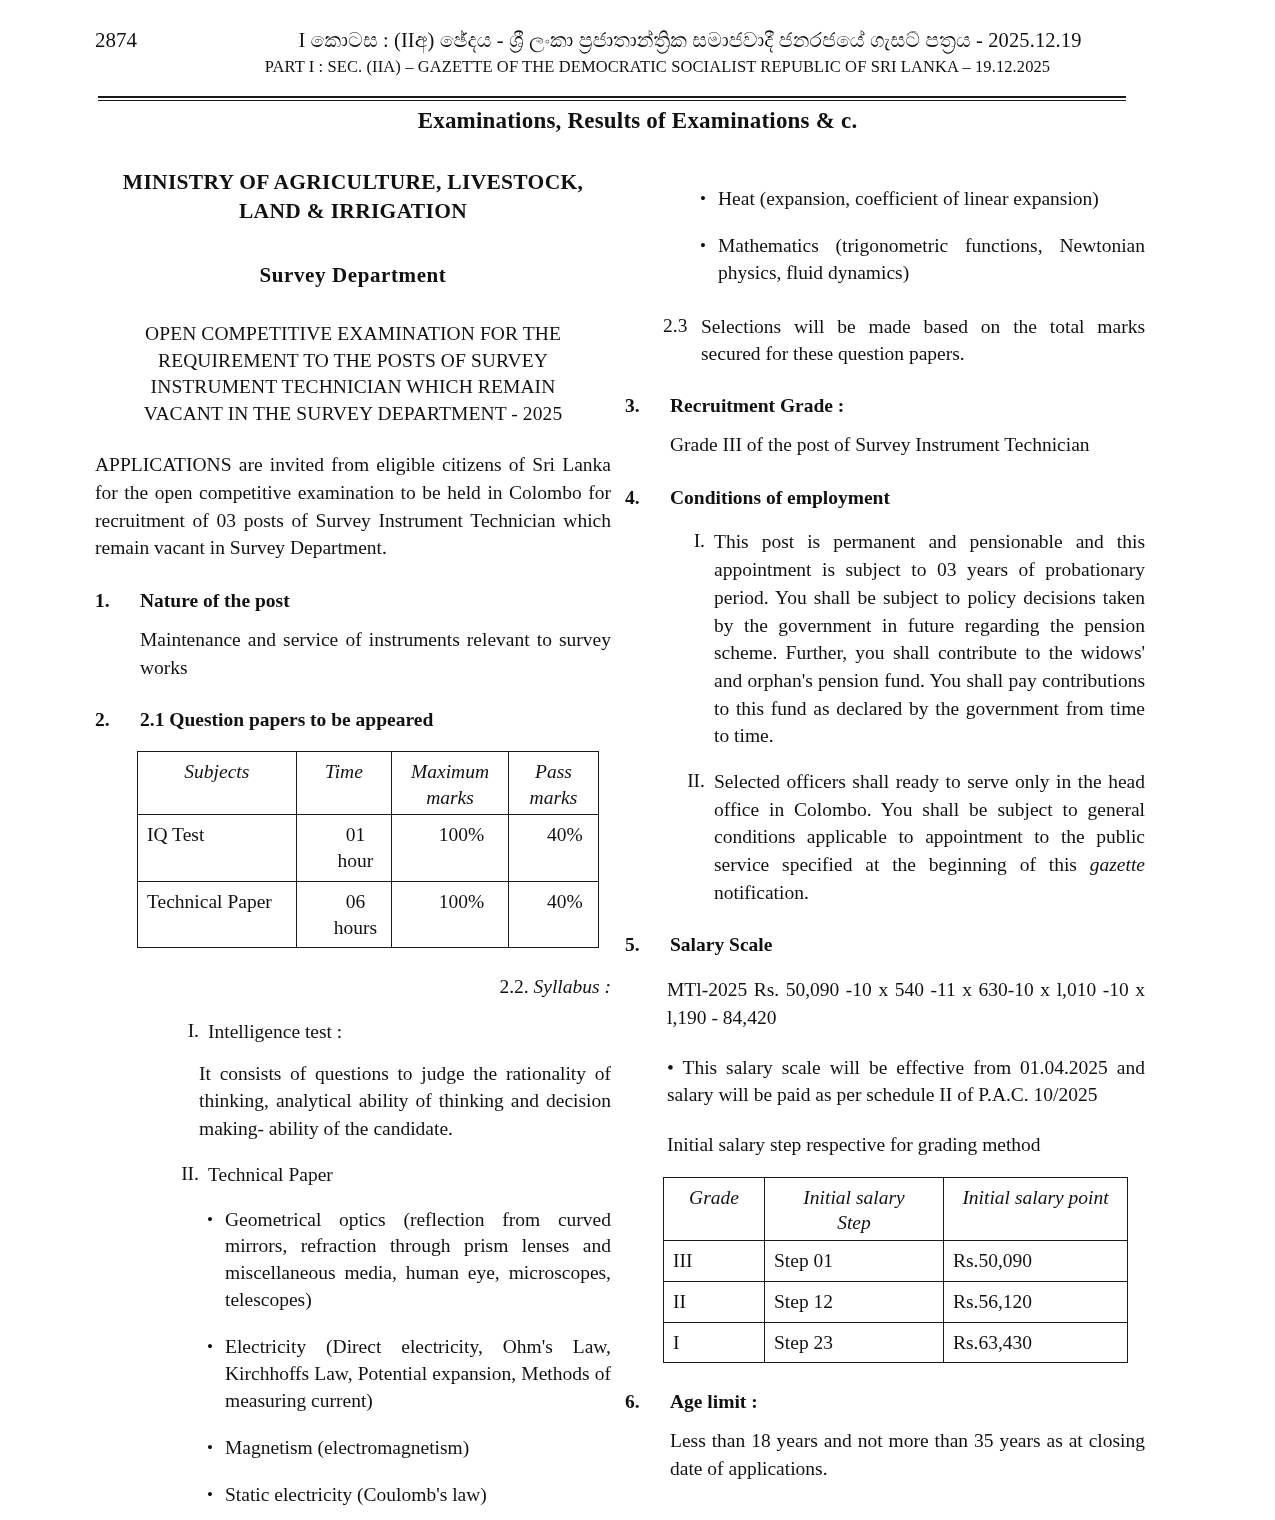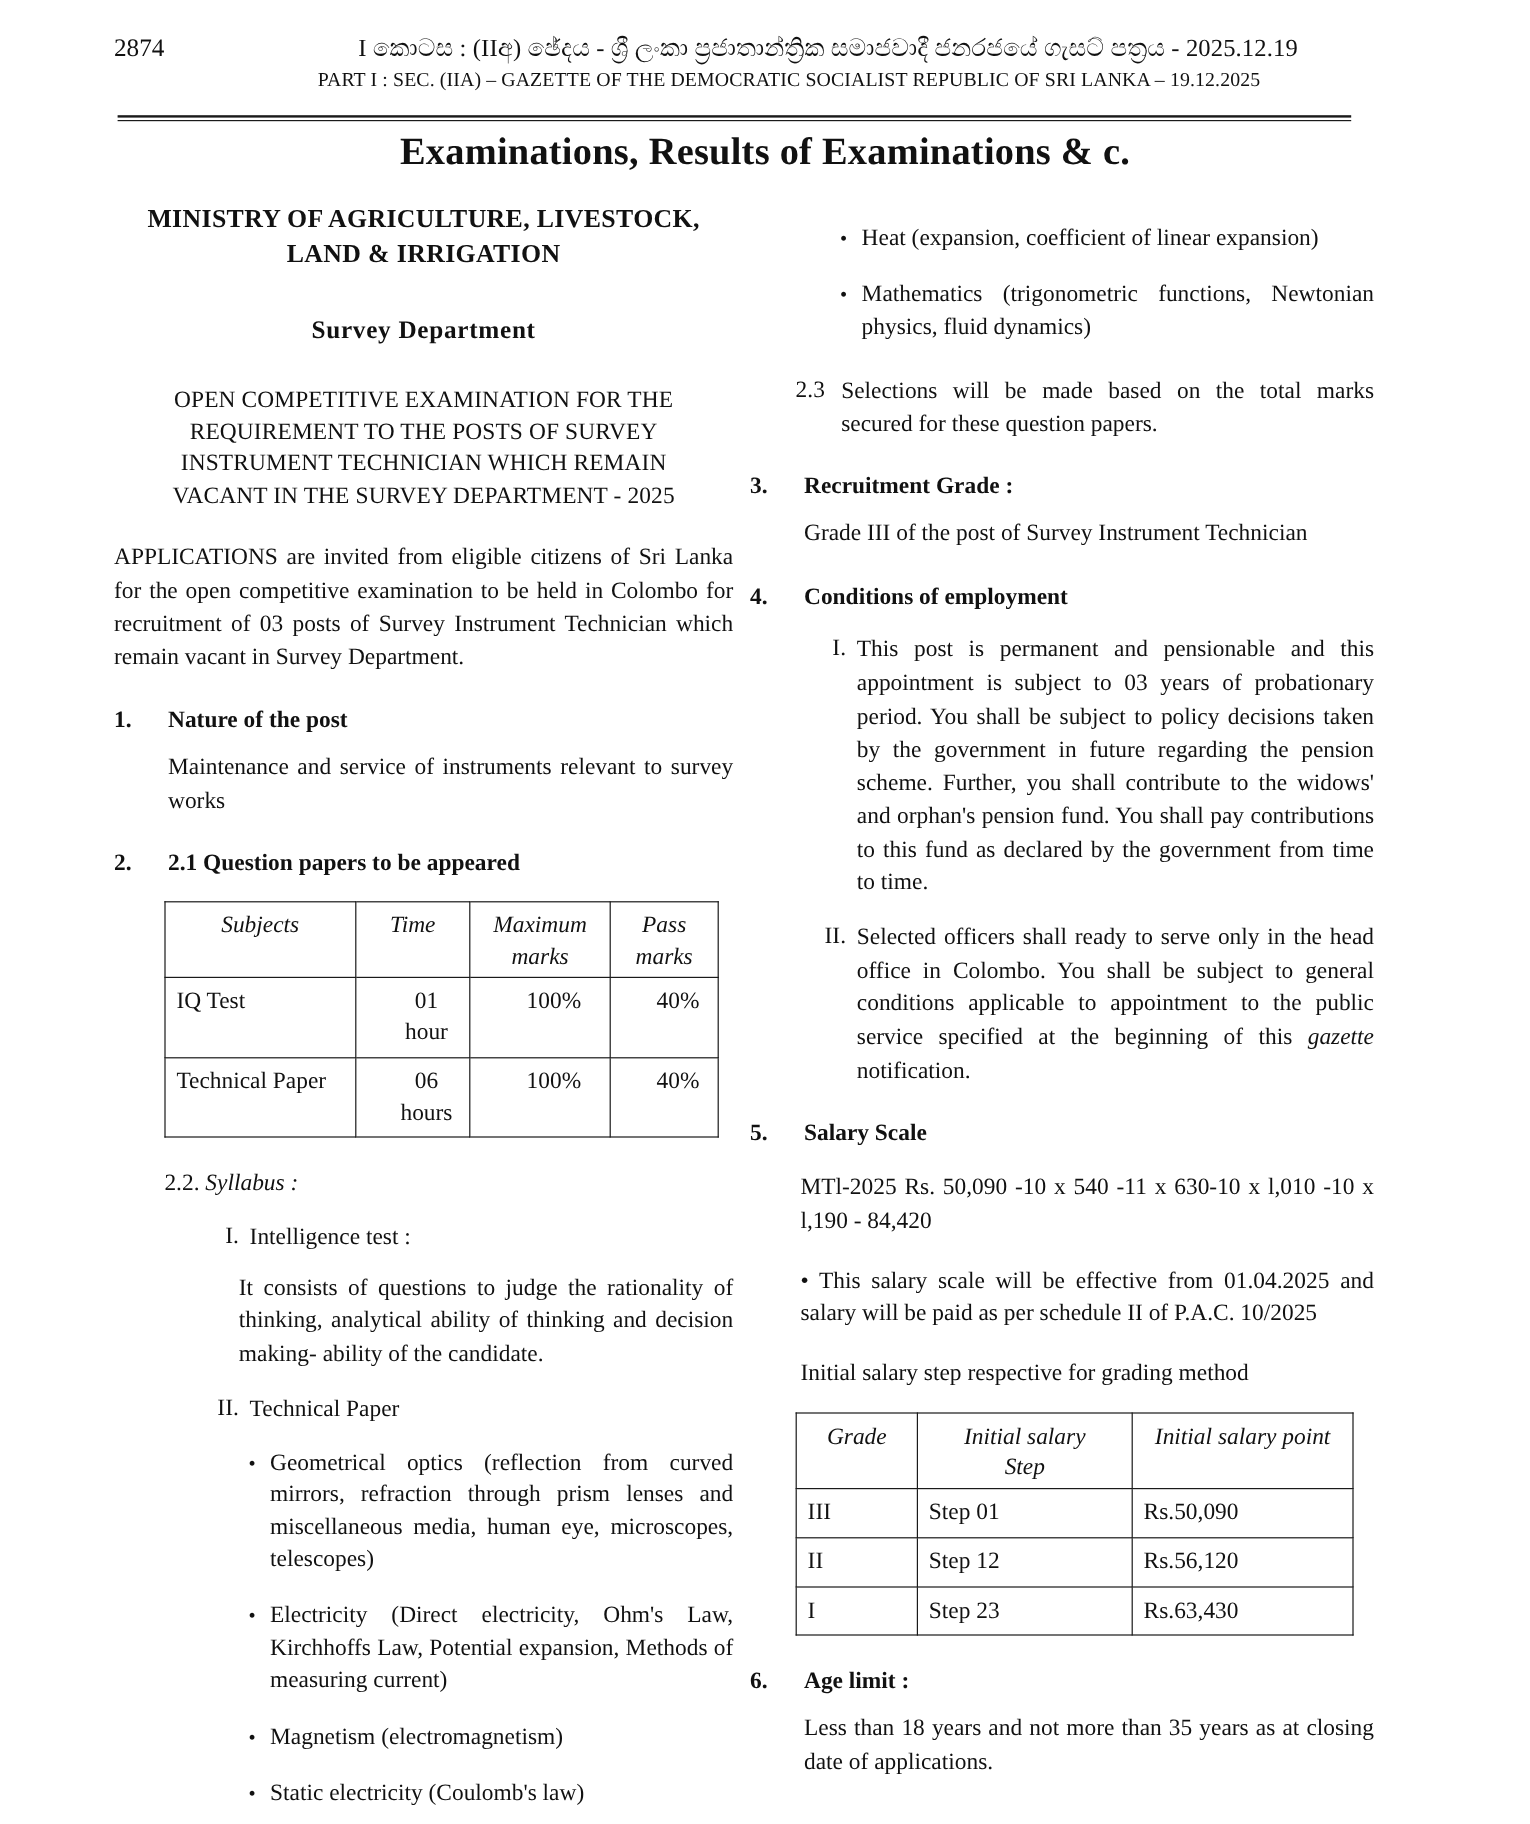--- a/index.html
+++ b/index.html
@@ -65,21 +65,21 @@
     border-bottom: 1px solid #1a1a1a;
     height: 2px;
   }
 
   .doc-title {
     position: absolute;
     left: 0;
     top: 108px;
     width: 1275px;
     text-align: center;
-    font-size: 32px;
+    font-size: 23px;
     font-weight: bold;
     letter-spacing: 0.2px;
   }
 
   
   .col {
     position: absolute;
     top: 168px;
     font-size: 19.5px;
     line-height: 1.32;
@@ -167,20 +167,21 @@
 
   table.t2 { margin-left: 38px; width: 465px; }
   table.t2 th.g-grade { width: 82px; }
   table.t2 th.g-step  { width: 160px; }
   table.t2 td { text-align: left; }
 
   .syllabus-label {
     margin-top: 26px;
     margin-left: 42px;
     font-size: 19.5px;
+    text-align: right;
   }
   .roman-item {
     margin-top: 18px;
     margin-left: 72px;
     display: flex;
   }
   .roman-item .rn {
     width: 32px;
     flex: none;
     text-align: right;

